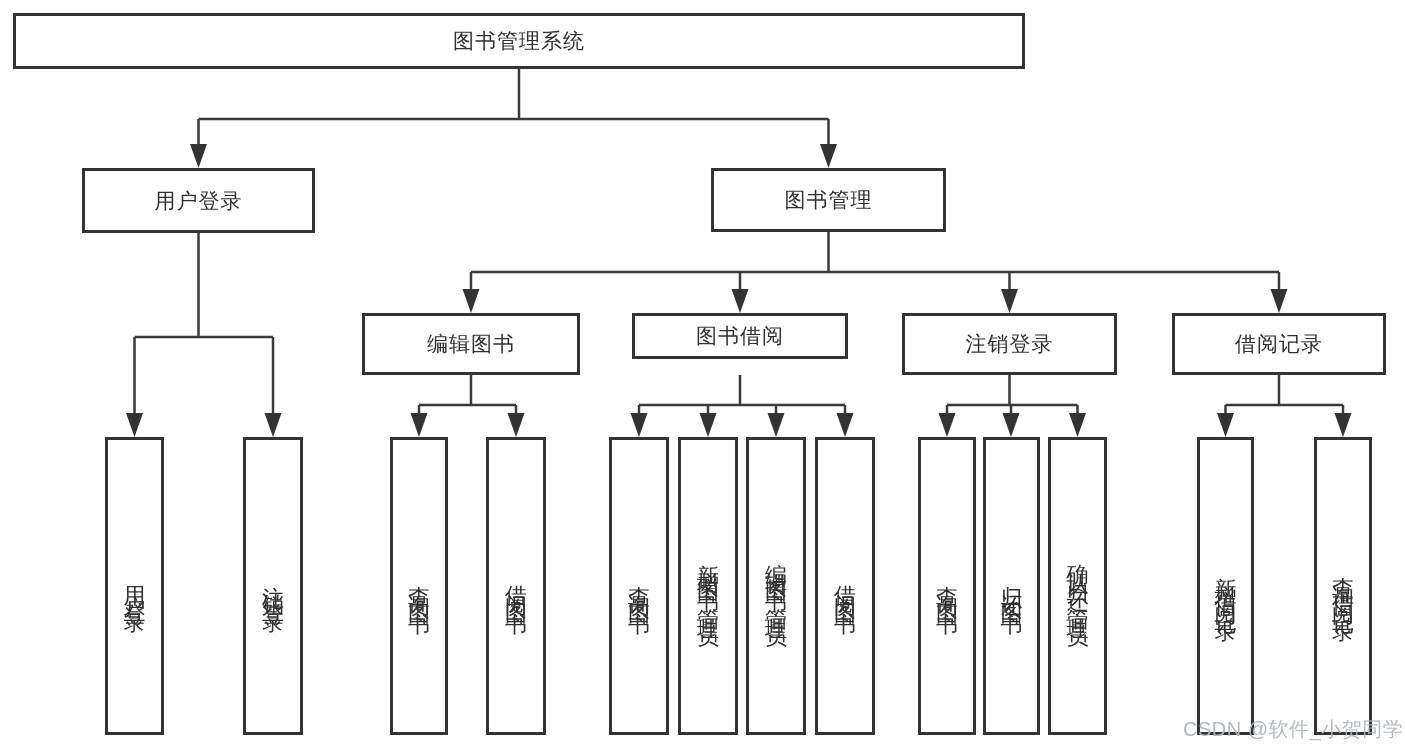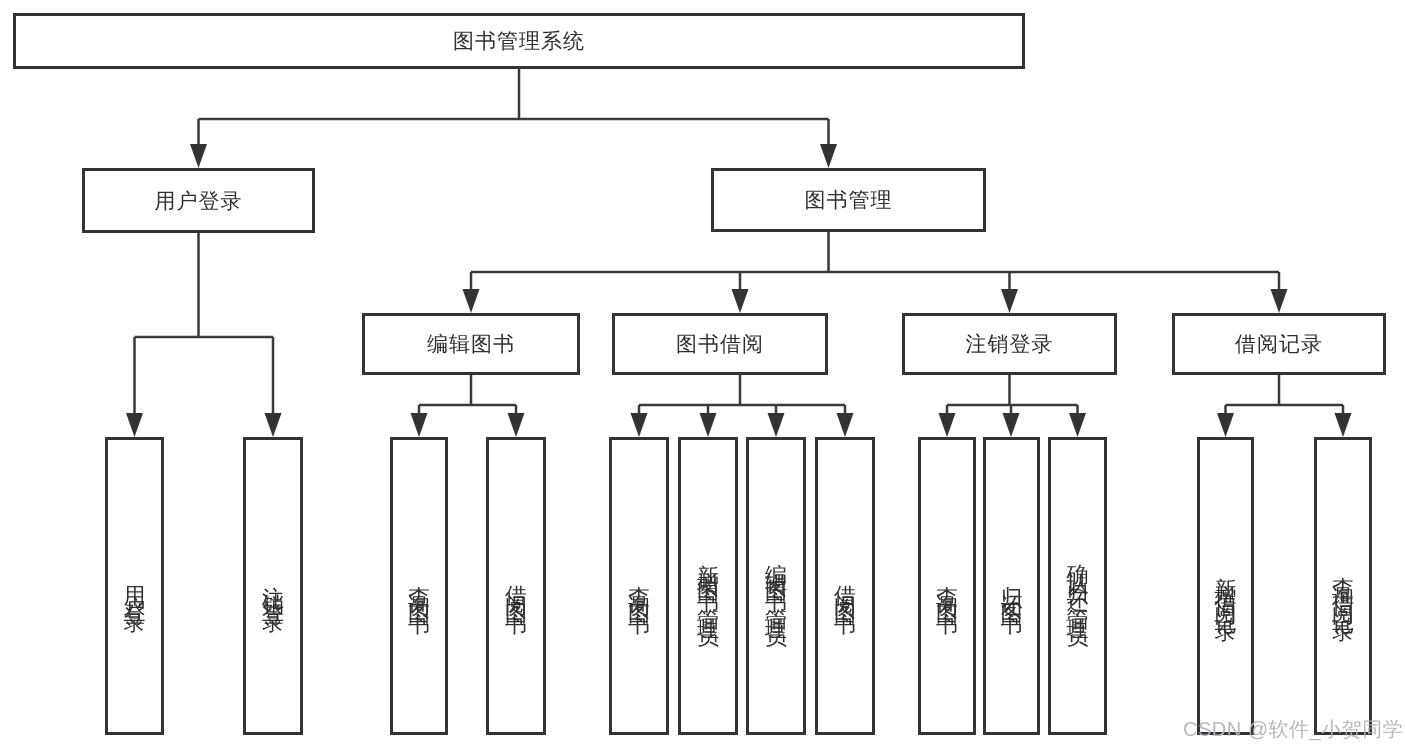--- a/index.html
+++ b/index.html
@@ -73,24 +73,24 @@
       <polygon points="1002.5,413 1019.5,413 1011,437"></polygon>
       <polygon points="1069,413 1086,413 1077.5,437"></polygon>
       <polygon points="1217,413 1234,413 1225.5,437"></polygon>
       <polygon points="1334.5,413 1351.5,413 1343,437"></polygon>
     </g>
   </svg>
 
   <div class="node hbox" style="left:13px;top:13px;width:1012px;height:56px">图书管理系统</div>
 
   <div class="node hbox" style="left:82px;top:168px;width:233px;height:65px">用户登录</div>
-  <div class="node hbox" style="left:711px;top:168px;width:275px;height:64px">图书管理</div>
+  <div class="node hbox" style="left:711px;top:168px;width:235px;height:64px">图书管理</div>
 
   <div class="node hbox" style="left:362px;top:313px;width:218px;height:62px">编辑图书</div>
-  <div class="node hbox" style="left:612px;top:313px;width:216px;height:62px">图书借阅</div>
+  <div class="node hbox" style="left:632px;top:313px;width:216px;height:46px">图书借阅</div>
   <div class="node hbox" style="left:902px;top:313px;width:215px;height:62px">注销登录</div>
   <div class="node hbox" style="left:1172px;top:313px;width:214px;height:62px">借阅记录</div>
 
   <div class="node vbox" style="left:105px;width:59px">用户登录</div>
   <div class="node vbox" style="left:243px;width:60px">注销登录</div>
 
   <div class="node vbox" style="left:390px;width:58px">查询图书</div>
   <div class="node vbox" style="left:486px;width:60px">借阅图书</div>
 
   <div class="node vbox" style="left:609px;width:60px">查询图书</div>

